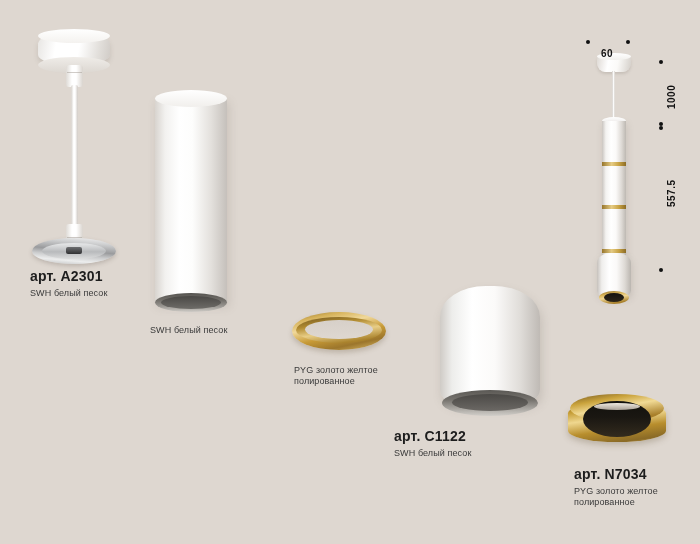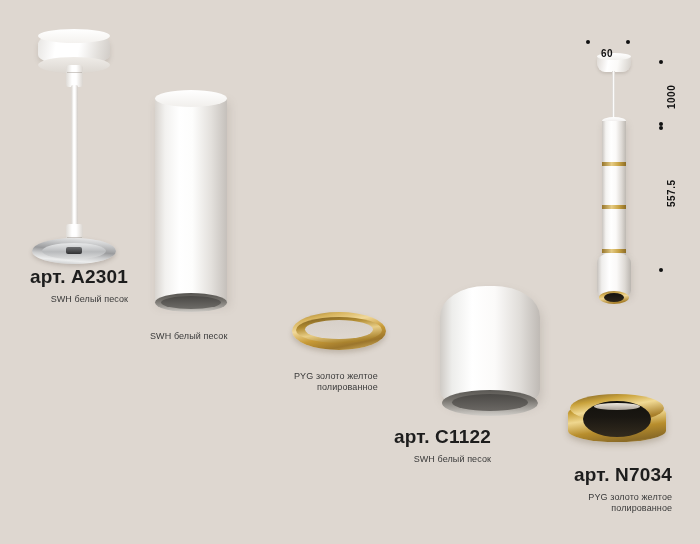--- a/index.html
+++ b/index.html
@@ -18,35 +18,34 @@
     position: absolute;
     inset: 0;
   }
 
   
   .label {
     position: absolute;
     color: #1d1d1d;
   }
   .label .art {
-    font-size: 19px;
+    font-size: 14px;
     font-weight: bold;
     letter-spacing: .2px;
     white-space: nowrap;
     line-height: 17px;
   }
   .label .finish {
     font-size: 9px;
     font-weight: normal;
     color: #3a3a3a;
     line-height: 11px;
     letter-spacing: .1px;
-    margin-top: 9px;
+    margin-top: 3px;
     white-space: pre-line;
-    text-align: right;
   }
 
   
   .dim-text {
     position: absolute;
     font-size: 10px;
     font-weight: bold;
     color: #111;
     letter-spacing: .5px;
   }

